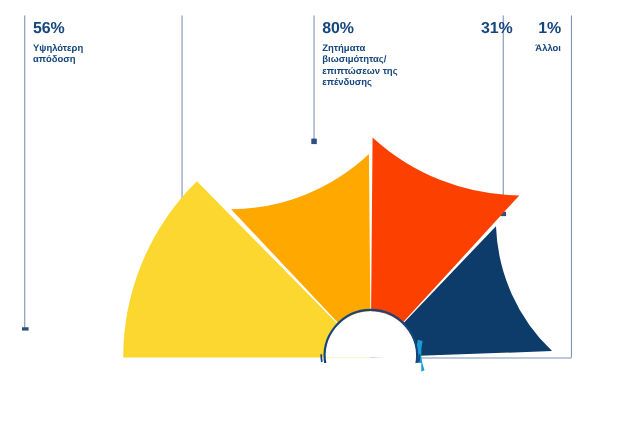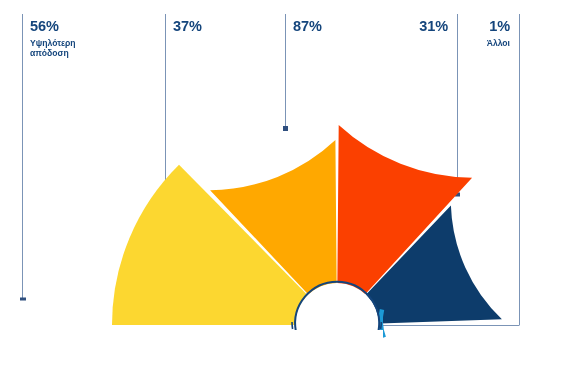--- a/index.html
+++ b/index.html
@@ -75,28 +75,31 @@
 
   <div class="labels">
 
     <div class="label" style="left:30px;top:18px;width:120px;">
       <div class="pct">56%</div>
       <div class="desc">Υψηλότερη
 απόδοση</div>
     </div>
 
     <div class="label" style="left:173px;top:18px;width:110px;">
-      <div class="pct">37%</div>
     </div>
 
     <div class="label" style="left:293px;top:18px;width:115px;">
-      <div class="pct">87%</div>
+      <div class="pct">80%</div>
+      <div class="desc">Ζητήματα
+βιωσιμότητας/
+επιπτώσεων της
+επένδυσης</div>
     </div>
 
-    <div class="label lbl-right" style="left:364px;top:18px;width:84px;">
+    <div class="label lbl-right" style="left:382px;top:18px;width:84px;">
       <div class="pct">31%</div>
     </div>
 
     <div class="label lbl-right" style="left:466px;top:18px;width:44px;">
       <div class="pct">1%</div>
       <div class="desc">Άλλοι</div>
     </div>
 
   </div>
 

